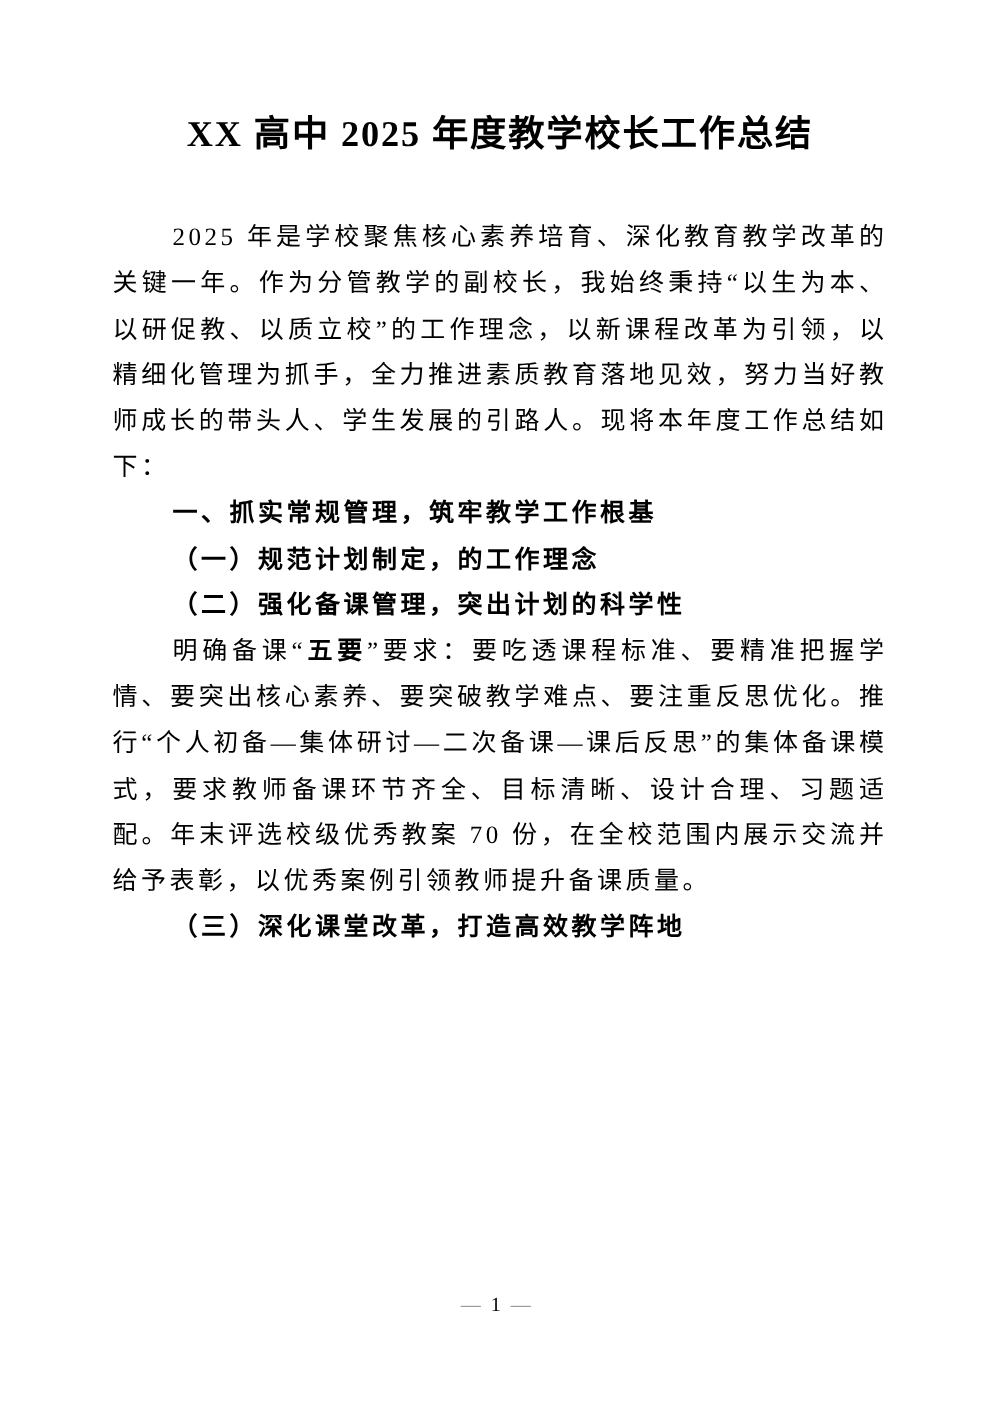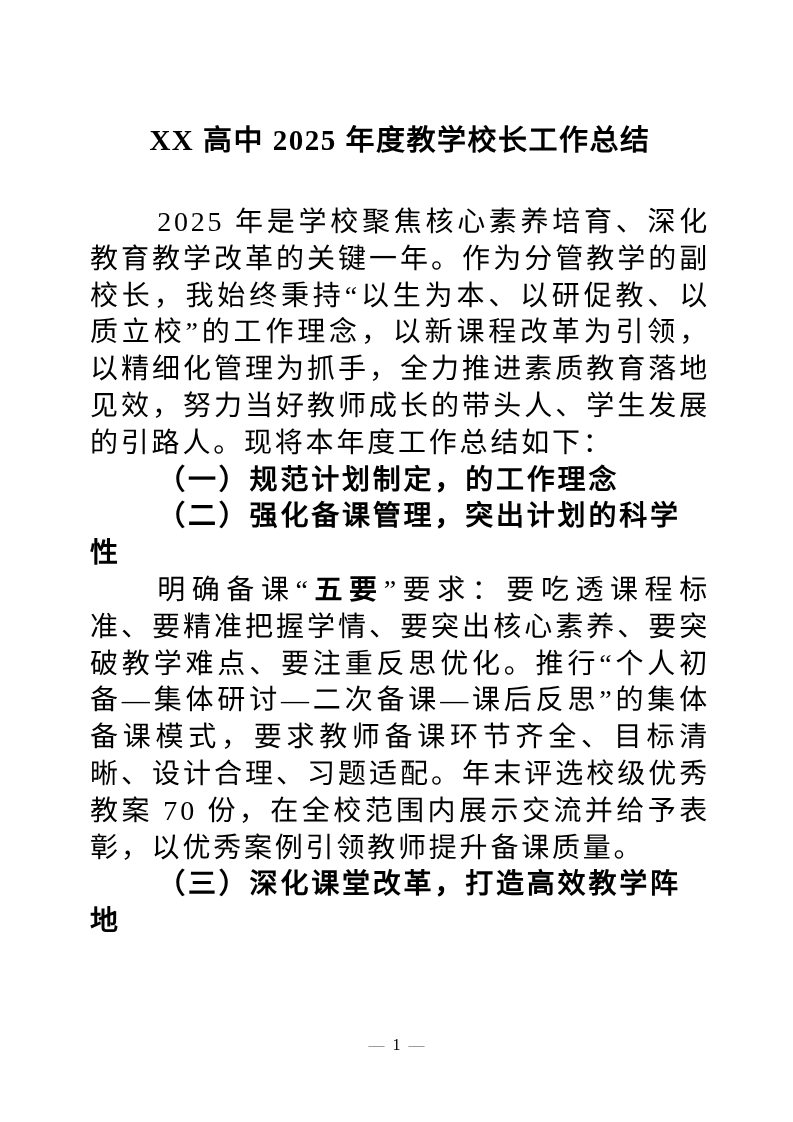--- a/index.html
+++ b/index.html
@@ -8,38 +8,38 @@
     background: #ffffff;
   }
   .page {
     position: relative;
     width: 793px;
     height: 1122px;
     margin: 0 auto;
     background: #ffffff;
     overflow: hidden;
     box-sizing: border-box;
-    padding: 120px 83px 0 90px;
+    padding: 88px 83px 0 90px;
     font-family: "Liberation Serif", "DejaVu Serif", serif;
     color: #000000;
   }
   .doc-title {
     margin: 0 0 44px 0;
     font-size: 29px;
     line-height: 40px;
     font-weight: bold;
     text-align: center;
     letter-spacing: 1.5px;
     white-space: nowrap;
   }
   .body-text p,
   .body-text h2,
   .body-text h3 {
     margin: 0;
-    font-size: 28px;
+    font-size: 20px;
     line-height: 36.8px;
     letter-spacing: 2.8px;
     text-align: justify;
     text-indent: 2.4em;
   }
   .body-text h2,
   .body-text h3 {
     font-weight: bold;
     text-align: left;
   }
@@ -69,20 +69,21 @@
 <body>
 
 <div class="page">
 
   <h1 class="doc-title">XX 高中 2025 年度教学校长工作总结</h1>
 
   <div class="body-text">
 
     <p>2025 年是学校聚焦核心素养培育、深化教育教学改革的关键一年。作为分管教学的副校长，我始终秉持“以生为本、以研促教、以质立校”的工作理念，以新课程改革为引领，以精细化管理为抓手，全力推进素质教育落地见效，努力当好教师成长的带头人、学生发展的引路人。现将本年度工作总结如下：</p>
 
+    <h2>一、抓实常规管理，筑牢教学工作根基</h2>
 
     <h3>（一）规范计划制定，的工作理念</h3>
 
 
     <h3>（二）强化备课管理，突出计划的科学性</h3>
 
     <p>
       <span>明确备课“</span><span class="inline-bold">五要</span><span>”要求：要吃透课程标准、要精准把握学情、要突出核心素养、要突破教学难点、要注重反思优化。推行“个人初备—集体研讨—二次备课—课后反思”的集体备课模式，要求教师备课环节齐全、目标清晰、设计合理、习题适配。年末评选校级优秀教案 70 份，在全校范围内展示交流并给予表彰，以优秀案例引领教师提升备课质量。</span>
     </p>
 

